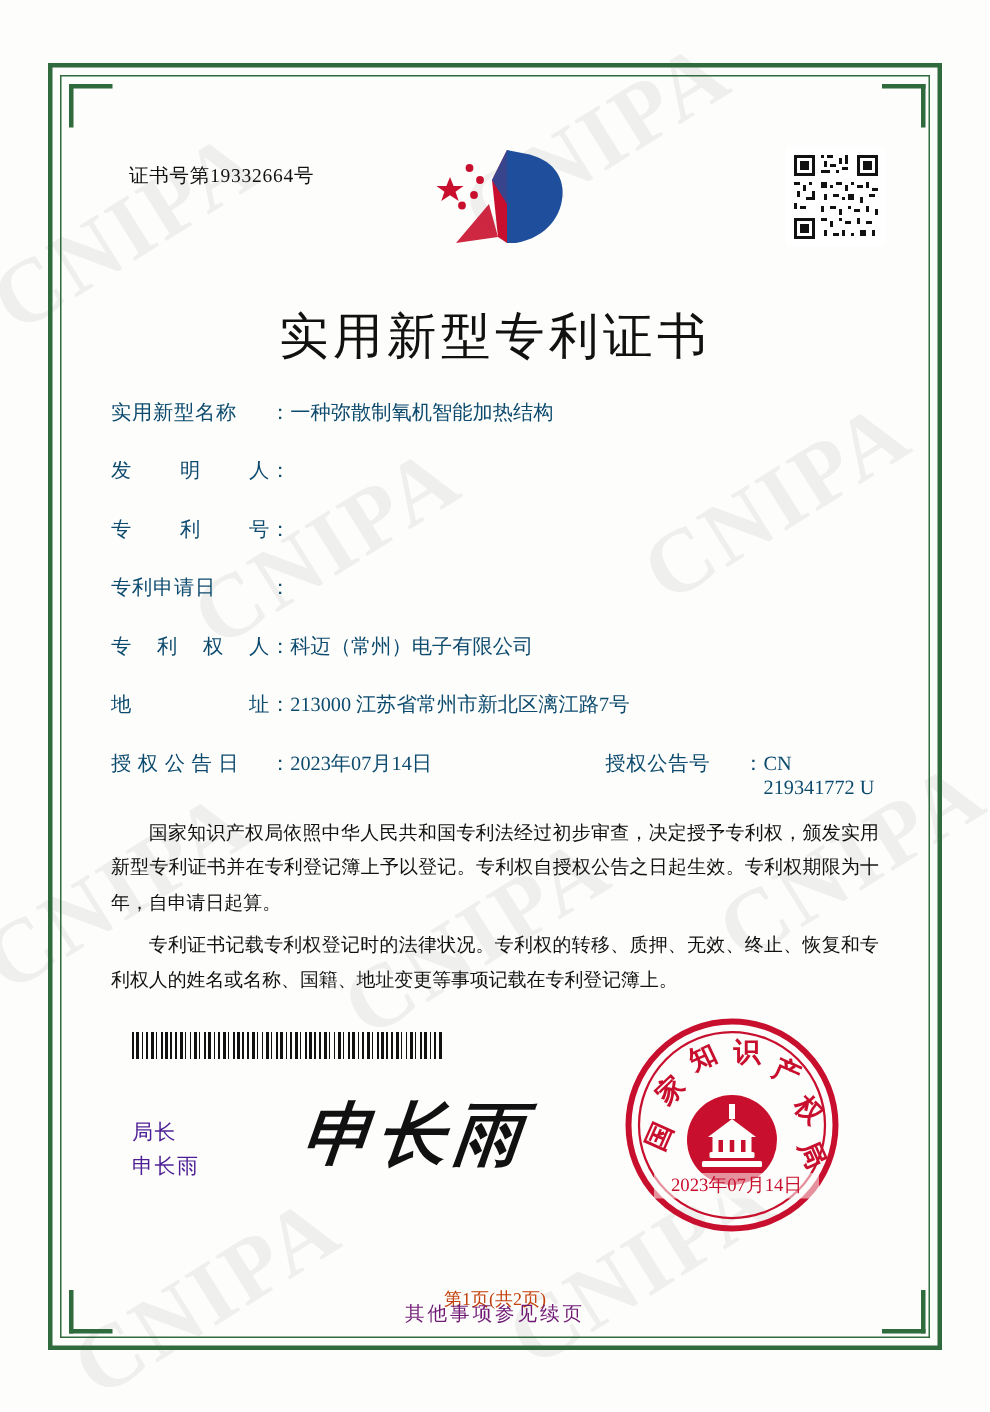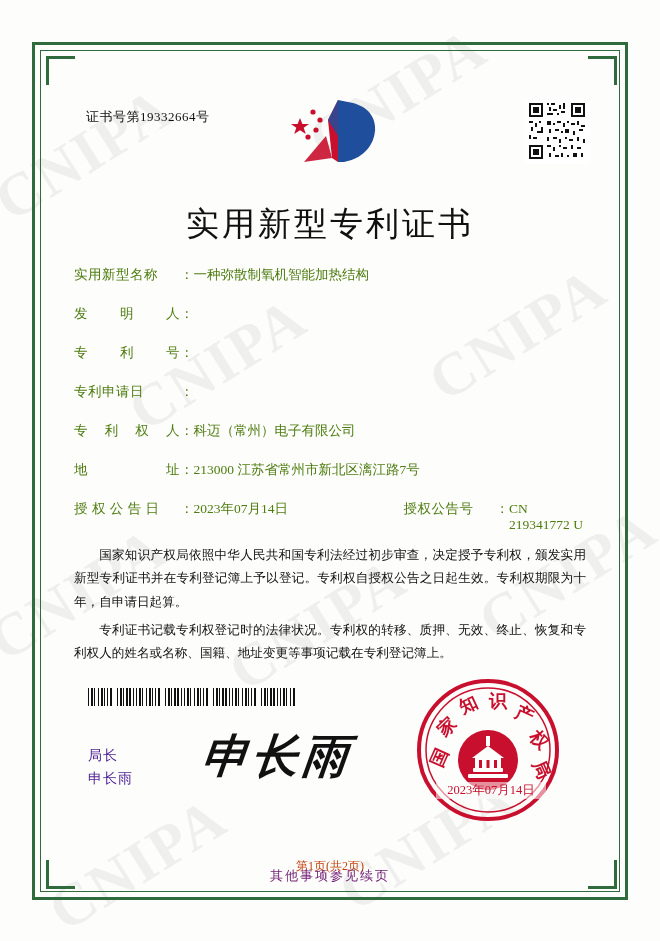--- a/index.html
+++ b/index.html
@@ -111,21 +111,21 @@
     letter-spacing: 3px;
     color: #111;
   }
 
   .fields {
     position: absolute;
     left: 12px; top: 190px;
     width: 512px;
     font-family: "Liberation Serif", "DejaVu Serif", serif;
     font-size: 13.5px;
-    color: #4d7c0f;
+    color: #0c4a6e;
   }
   .field-row {
     display: flex;
     align-items: baseline;
     margin-bottom: 21px;
   }
   .f-label {
     width: 106px;
     flex: 0 0 106px;
     letter-spacing: 0.5px;

